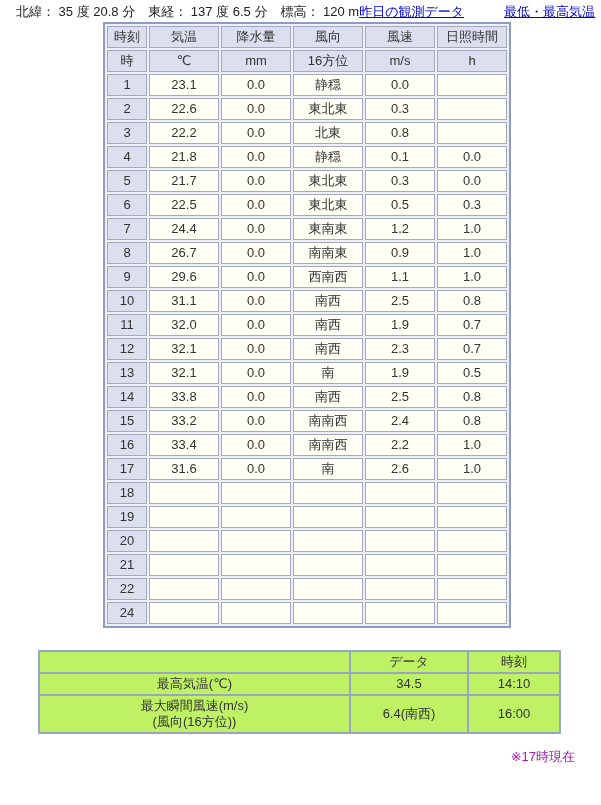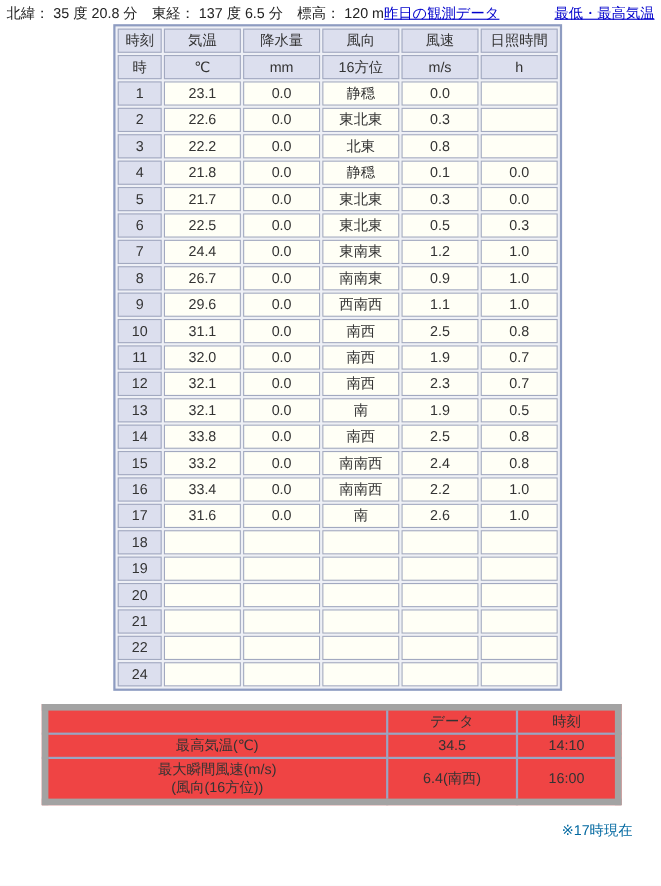--- a/index.html
+++ b/index.html
@@ -10,32 +10,31 @@
     height: 805px;
     overflow: hidden;
     font-family: "Liberation Sans", "DejaVu Sans", sans-serif;
     font-size: 13px;
     color: #333333;
   }
   
   .topbar {
     display: flex;
     align-items: baseline;
-    padding: 4px 6px 0 2px;
+    padding: 4px 6px 0 16px;
     line-height: 16px;
     white-space: nowrap;
-    text-align: right;
   }
   .topbar .info { flex: 1; color: #222222; }
   .topbar a {
     color: #0000cc;
     text-decoration: underline;
     cursor: pointer;
   }
-  .topbar a.first { margin-right: 50px; }
+  .topbar a.first { margin-right: 40px; }
 
   
   table.obs {
     margin: 2px 0 0 103px;
     border-collapse: separate;
     border-spacing: 2px;
     border: 2px solid #8e9cc1;
     background: #eef0f6;
     table-layout: fixed;
     width: 392px;
@@ -50,43 +49,43 @@
     overflow: hidden;
     white-space: nowrap;
   }
   table.obs .shaded { background: #dcdfee; }
   table.obs td { background: #fffff6; }
   col.c-hour { width: 40px; }
   col.c-reg  { width: 70px; }
 
   
   table.summary {
-    margin: 12px 0 0 38px;
+    margin: 22px 0 0 38px;
     border-collapse: collapse;
-    border: 6px solid #a3a3a3;
+    border: 2px solid #a3a3a3;
     table-layout: fixed;
     width: 521px;
-    background: #ef4444;
+    background: #bef264;
   }
   table.summary th, table.summary td {
     border: 2px solid #9aa5c2;
     text-align: center;
     font-weight: normal;
     padding: 2px 0;
     line-height: 16px;
   }
   col.s-label { width: 311px; }
   col.s-data  { width: 118px; }
   col.s-time  { width: 92px; }
 
   
   .footnote {
     margin: 14px 26px 0 0;
     text-align: right;
-    color: #0369a1;
+    color: #a21caf;
   }
 </style>
 </head>
 <body>
 
 <div class="topbar">
   <span class="info">北緯： 35 度 20.8 分　東経： 137 度 6.5 分　標高： 120 m</span>
   <a class="first">昨日の観測データ</a>
   <a>最低・最高気温</a>
 </div>

